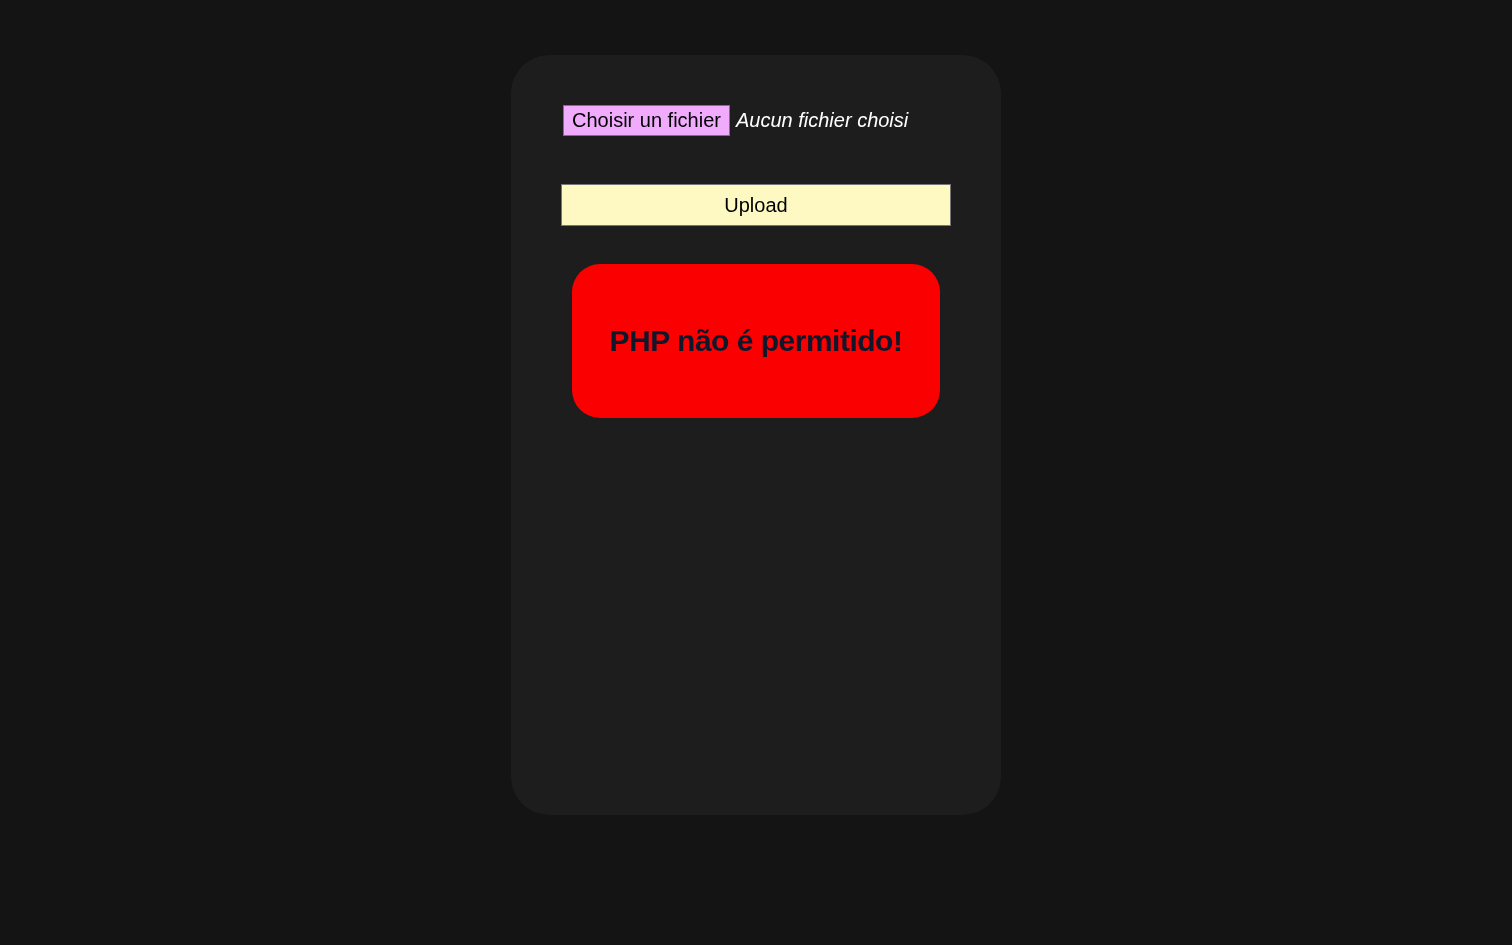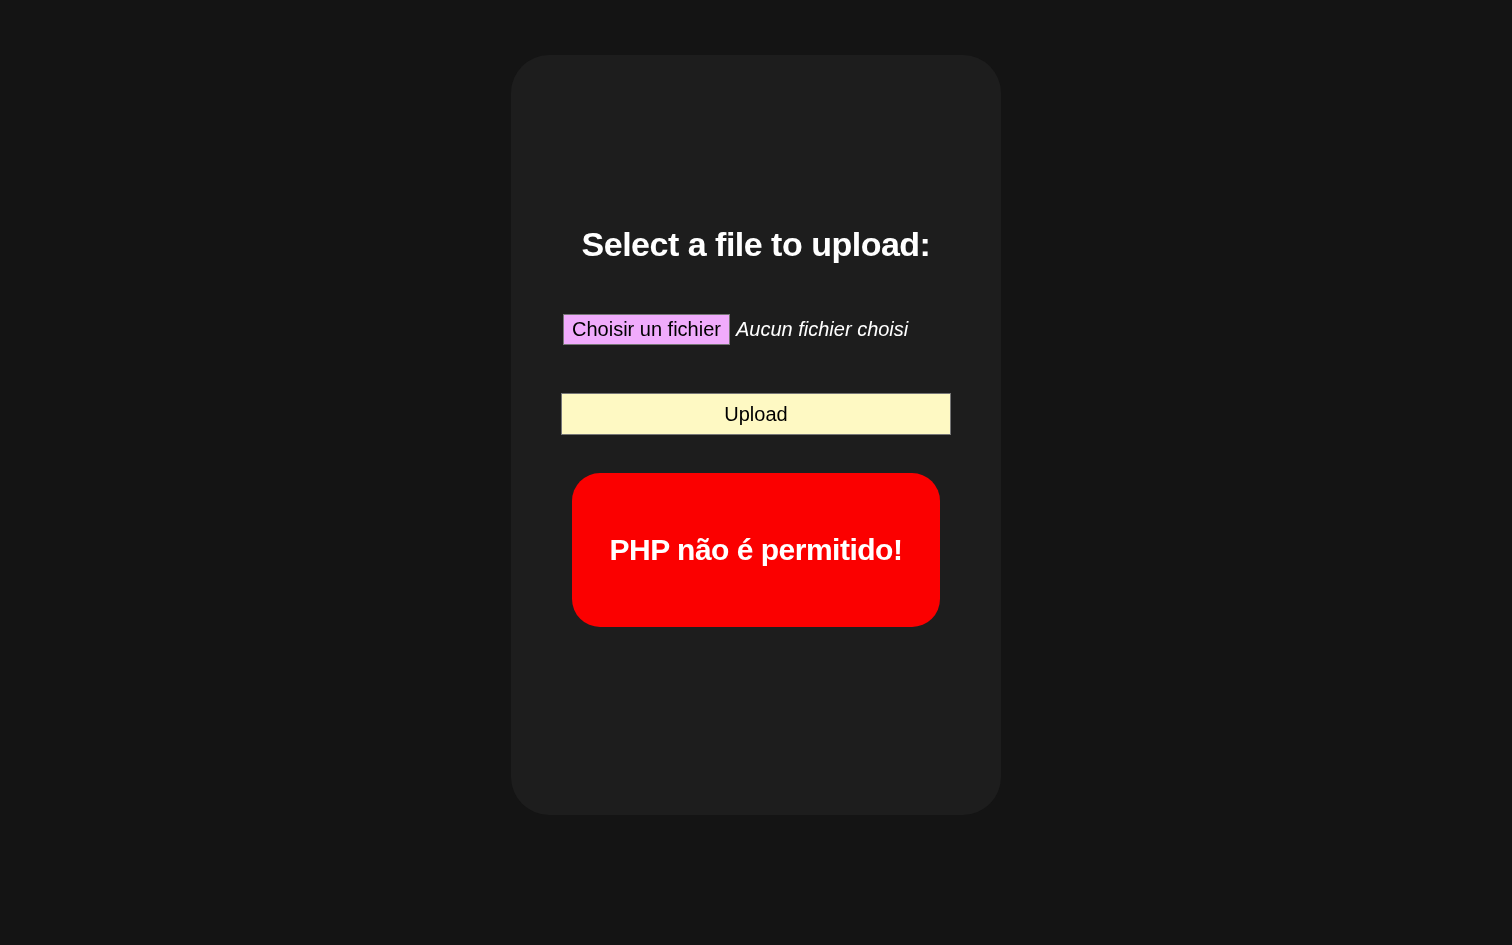--- a/index.html
+++ b/index.html
@@ -73,32 +73,31 @@
     .error-box {
       background-color: #fb0000;
       border-radius: 28px;
       padding: 60px 10px;
       width: 368px;
       display: flex;
       justify-content: center;
       align-items: center;
     }
     .error-text {
-      color: #ffffff;
+      color: #0f172a;
       font-size: 30px;
       font-weight: bold;
       text-align: center;
       letter-spacing: -0.5px;
     }
   </style>
 </head>
 <body>
 
 <div class="card">
-  <h1 class="title">Select a file to upload:</h1>
 
   <div class="file-input-row">
     <button class="file-choose-button">Choisir un fichier</button>
     <span class="file-status">Aucun fichier choisi</span>
   </div>
 
   <button class="upload-button">Upload</button>
 
   <div class="error-box">
     <span class="error-text">PHP não é permitido!</span>

